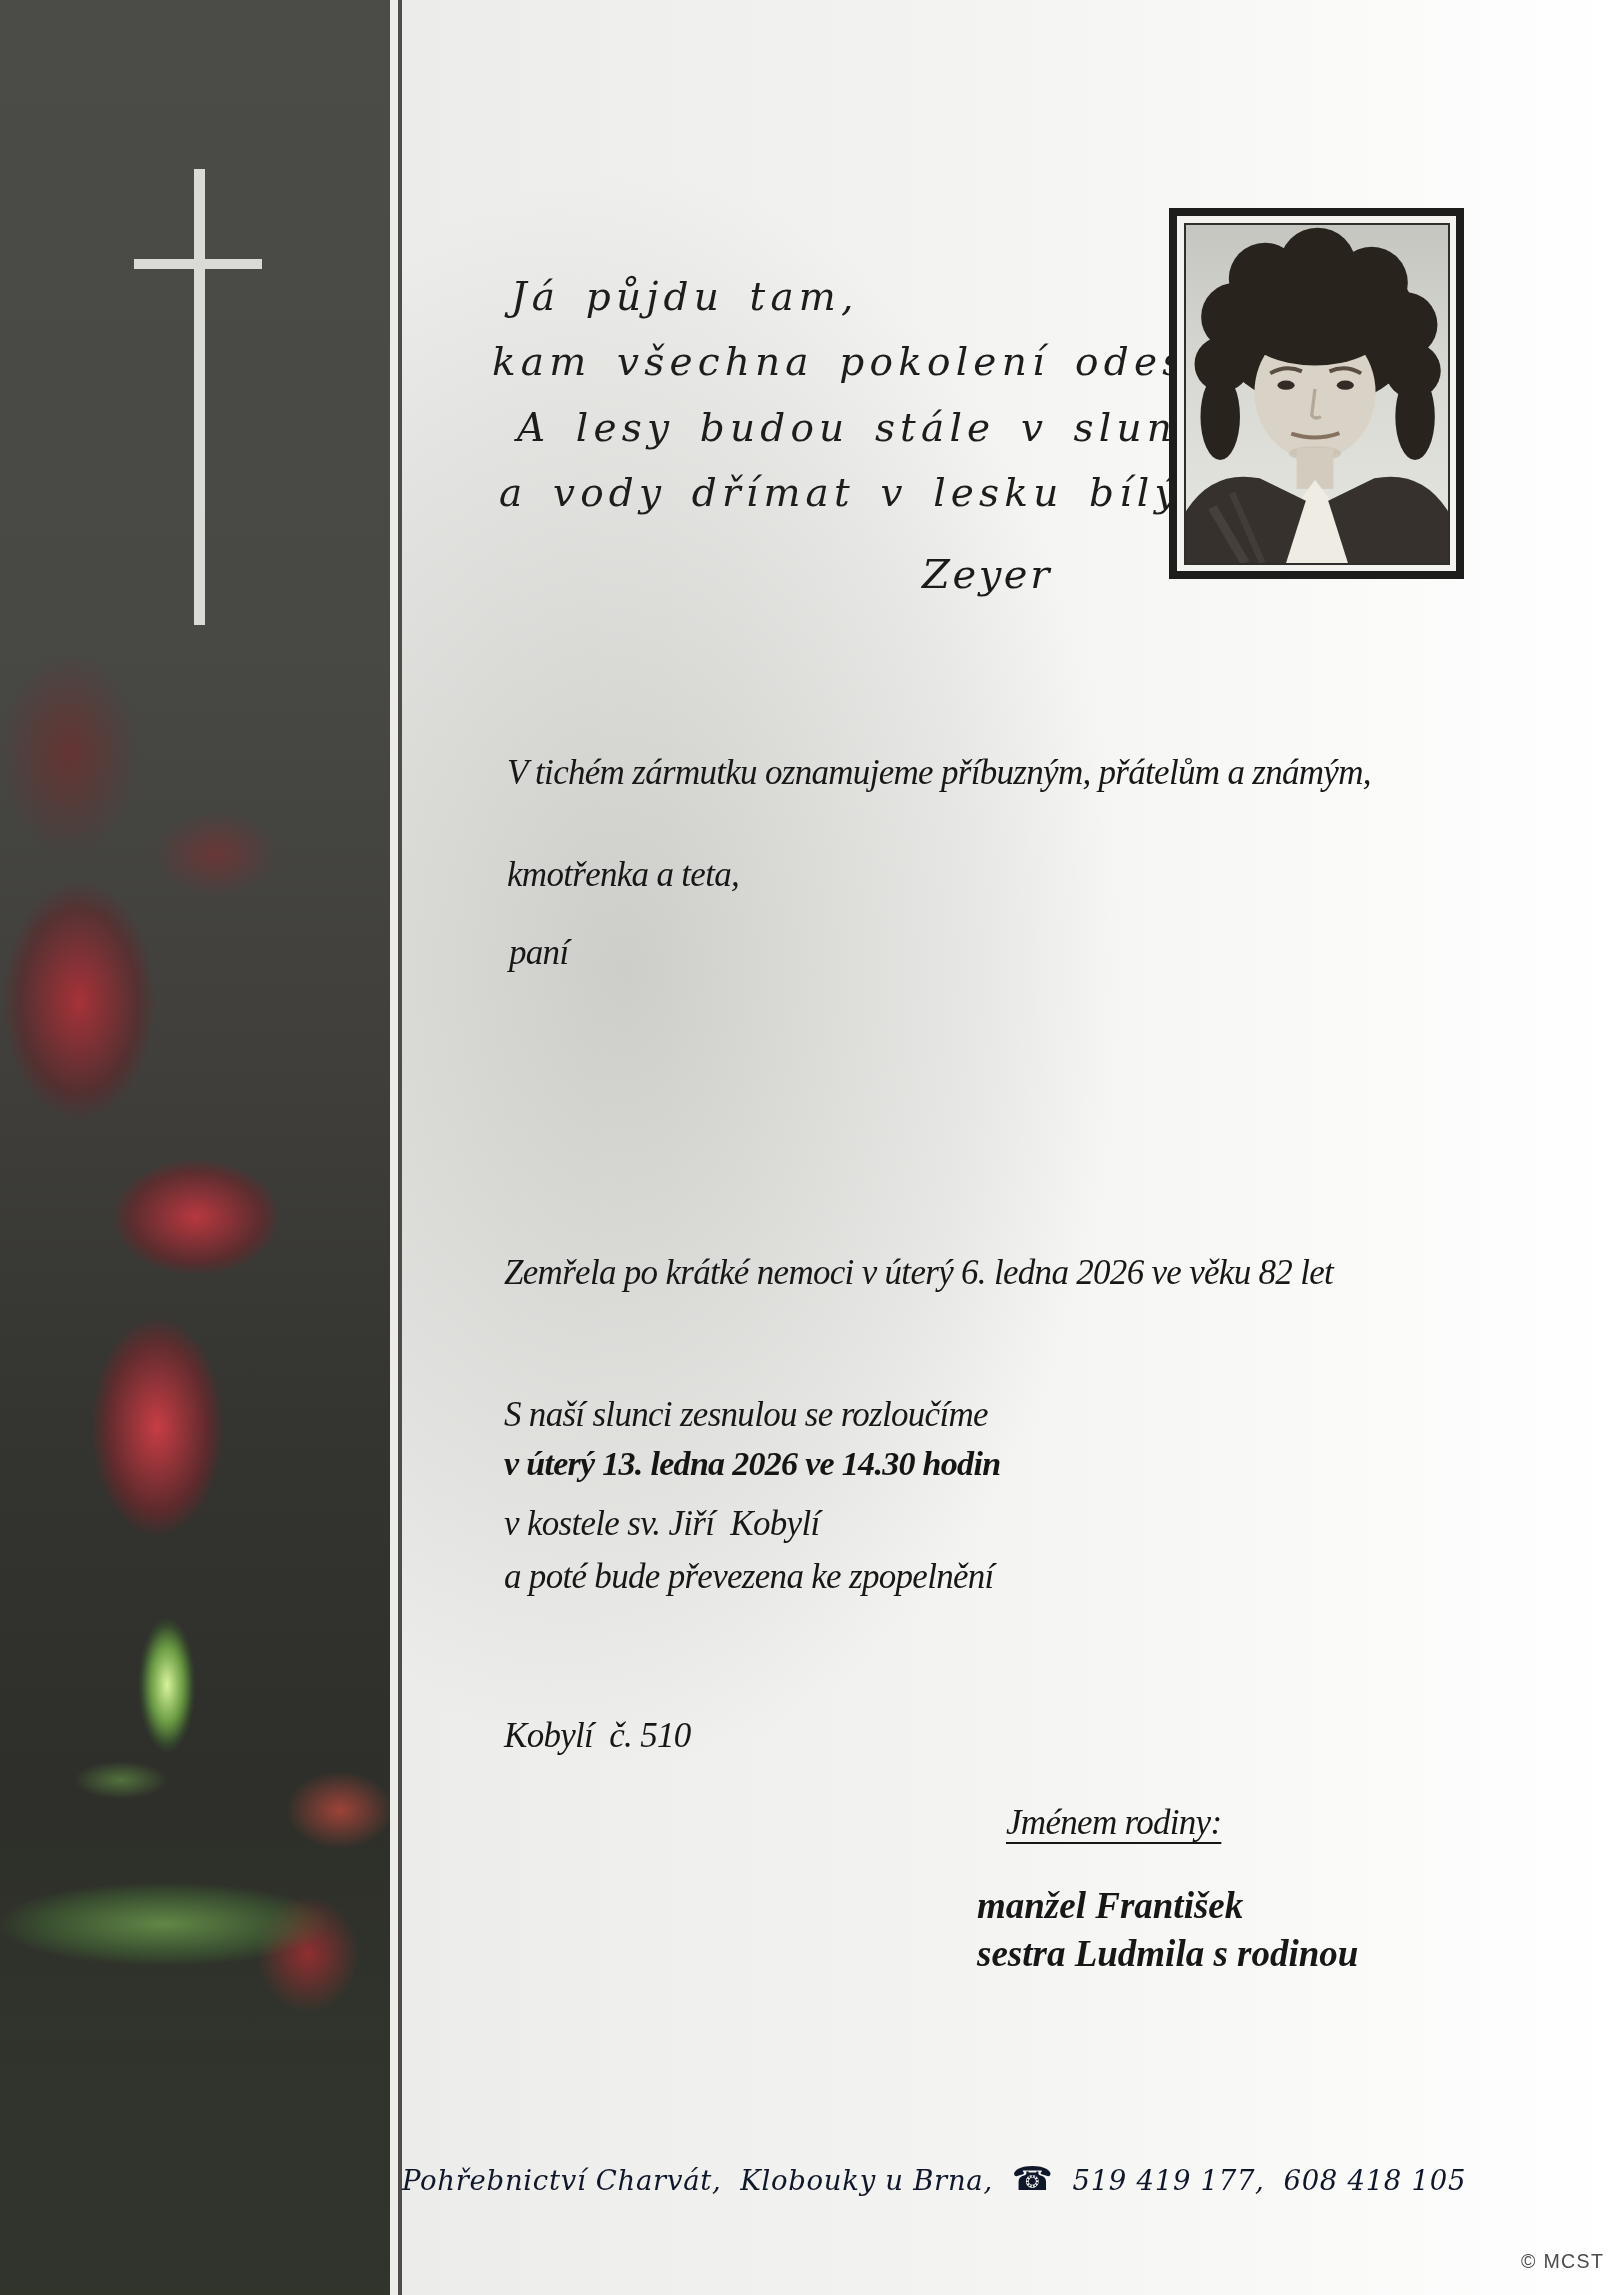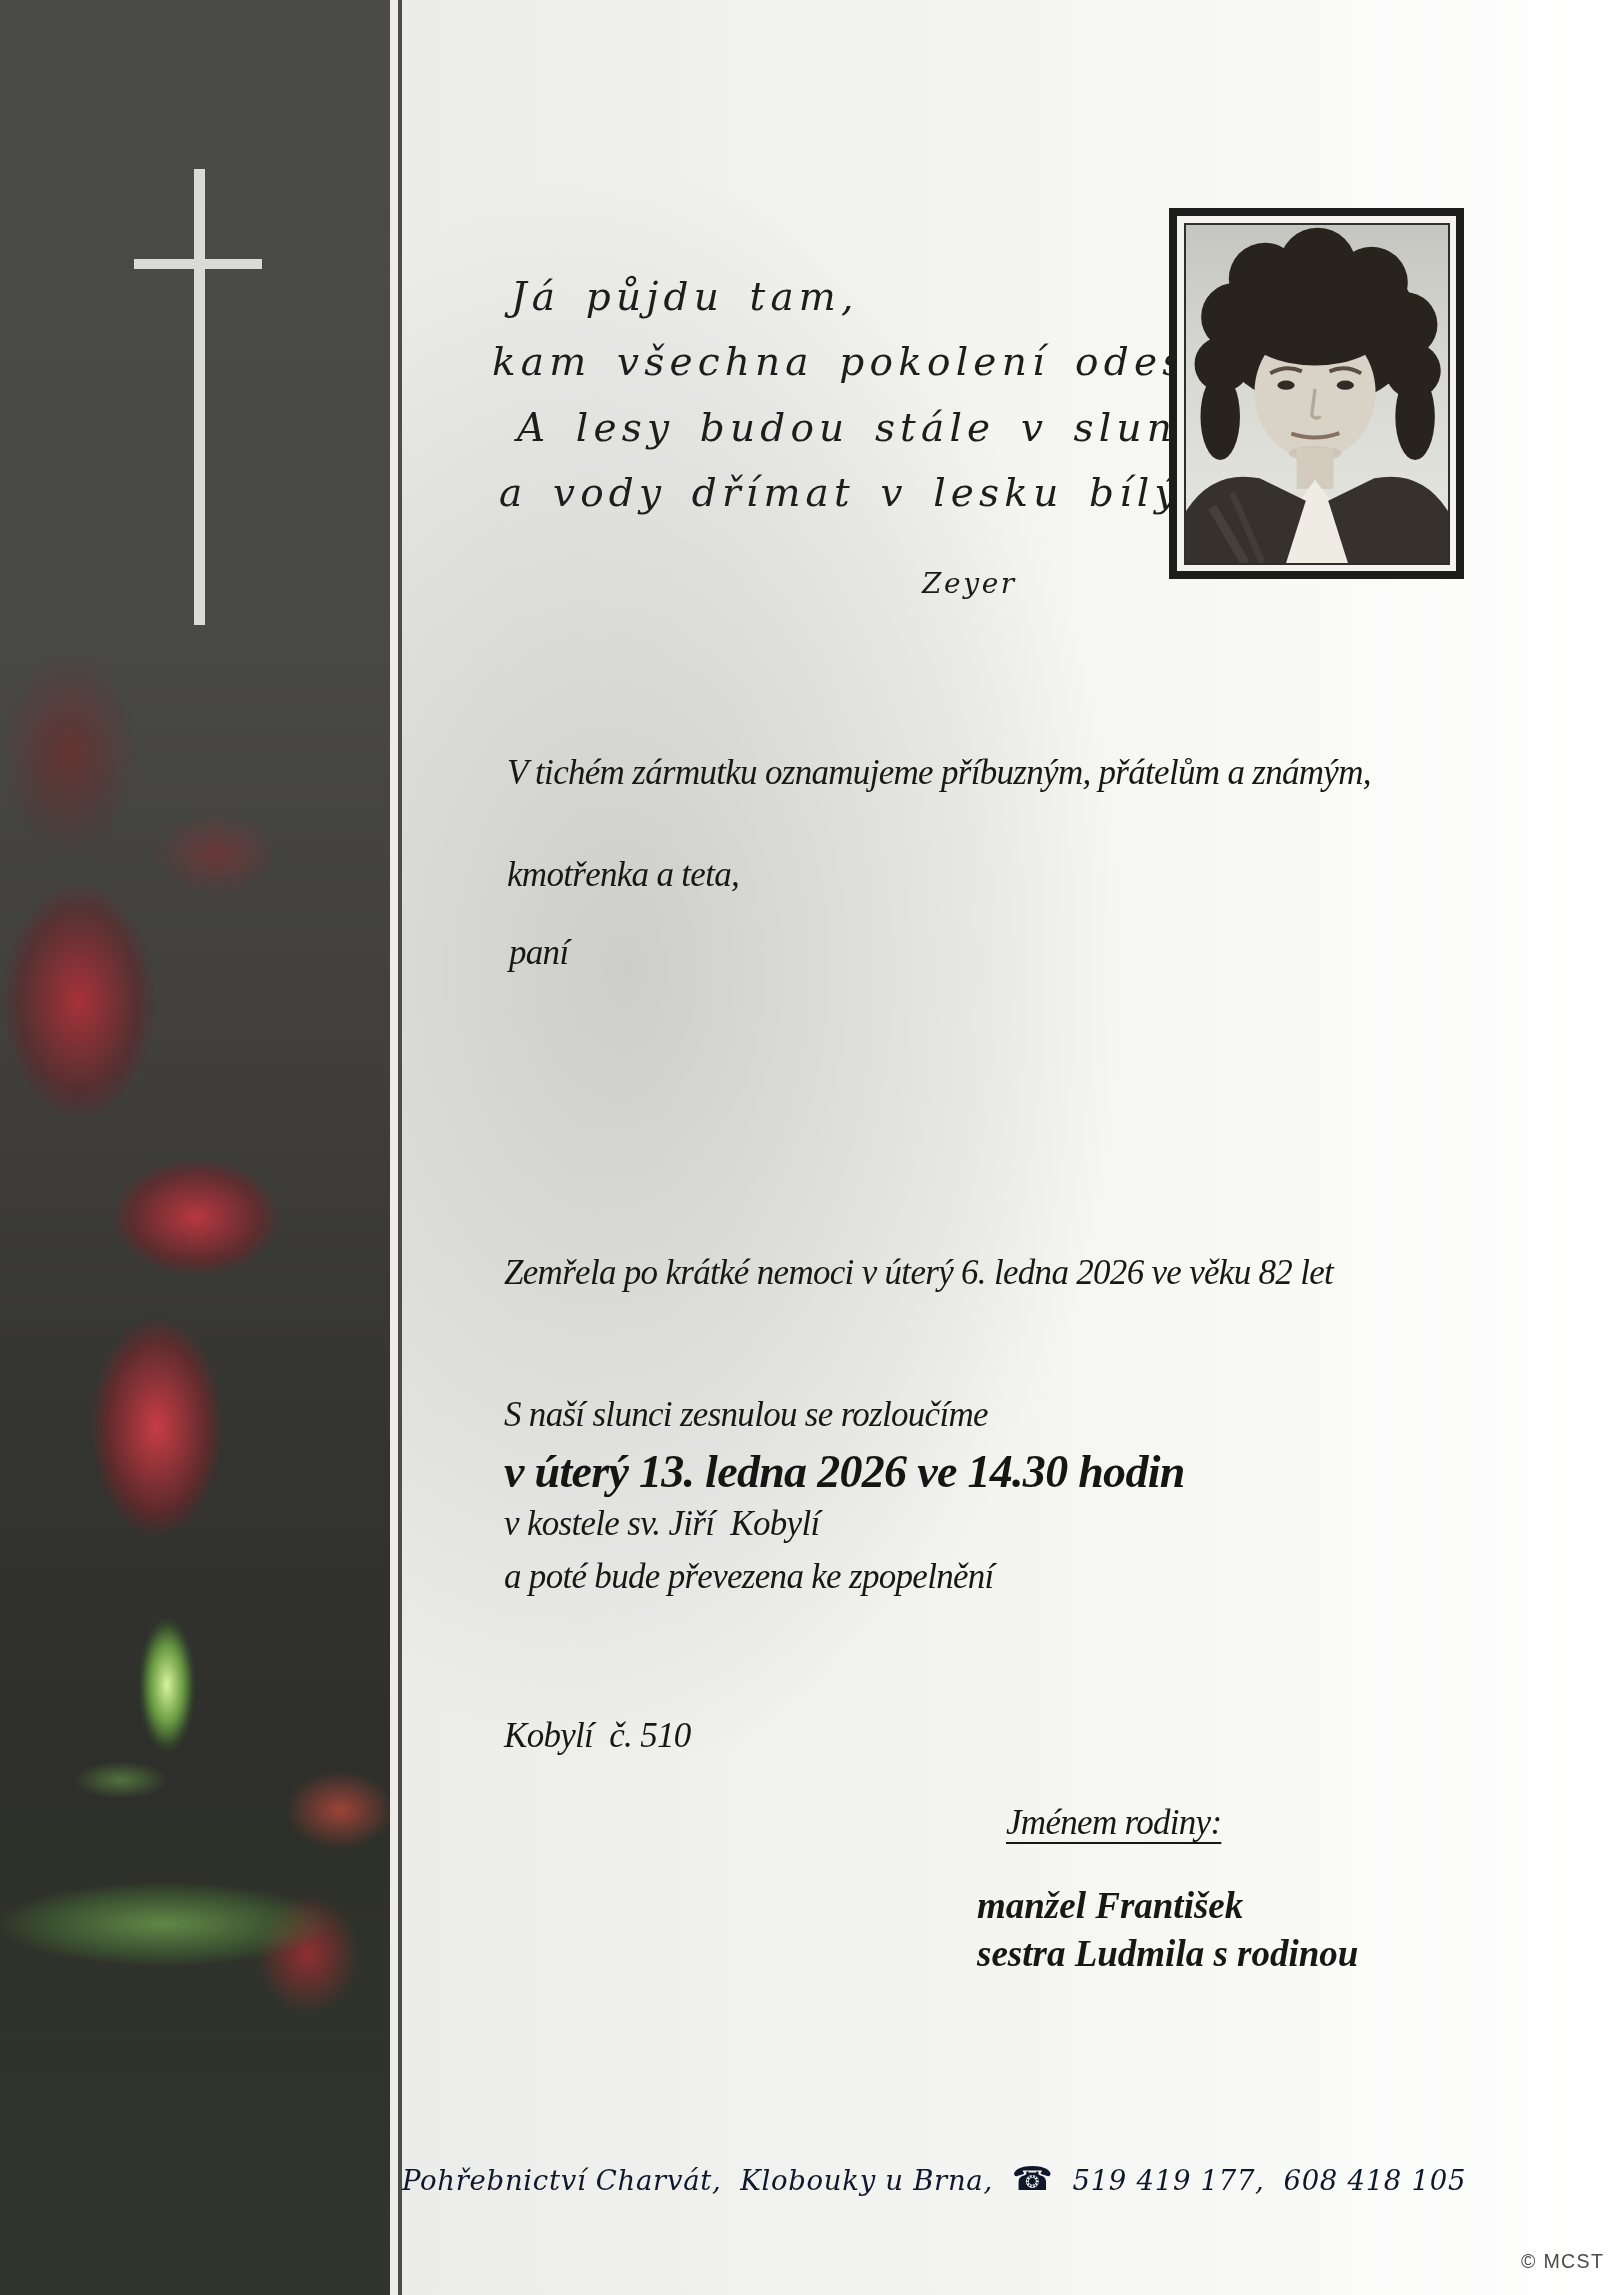--- a/index.html
+++ b/index.html
@@ -33,28 +33,28 @@
   .content{position:absolute;left:402px;top:0;width:1221px;height:2295px;
     background:
       radial-gradient(ellipse 655px 1047px at 223px 969px, rgba(168,168,163,0.48), rgba(190,190,186,0.22) 55%, transparent 76%),
       linear-gradient(to right, #ececea 0%, #f3f3f1 45%, #ffffff 100%);}
 
   .line{position:absolute;white-space:pre;}
 
   
   .poem{font-family:"DejaVu Serif", serif;font-style:italic;font-size:39px;
         letter-spacing:5.2px;word-spacing:7.9px;color:#1d1d1d;}
-  .poem-author{font-family:"DejaVu Serif", serif;font-style:italic;font-size:28px;letter-spacing:2.6px;margin-top:16px;}
+  .poem-author{font-family:"DejaVu Serif", serif;font-style:italic;font-size:40px;letter-spacing:2.6px;}
 
   
   .it{font-style:italic;font-size:35px;letter-spacing:-0.7px;color:#171717;text-align:center;}
   .name{position:absolute;left:402px;top:1008px;width:1145px;text-align:center;
         font-style:italic;font-weight:bold;font-size:80px;letter-spacing:1.3px;word-spacing:27.5px;
         color:#222;white-space:pre;}
-  .bold-line{font-style:italic;font-weight:bold;font-size:46px;letter-spacing:-0.7px;color:#151515;}
+  .bold-line{font-style:italic;font-weight:bold;font-size:34px;letter-spacing:-0.7px;color:#151515;}
   .family-bold{font-style:italic;font-weight:bold;font-size:37px;letter-spacing:0;color:#171717;}
   .underlined{text-decoration:underline;text-decoration-thickness:2px;text-underline-offset:7.9px;}
 
   
   .footer{position:absolute;left:402px;top:2159px;width:1028px;text-align:center;white-space:pre;
           font-family:"DejaVu Serif", serif;font-style:italic;font-size:27.5px;letter-spacing:0.7px;color:#0f172a;}
   .phone-glyph{font-family:"DejaVu Sans", sans-serif;font-style:normal;font-size:33px;}
   .copyright{position:absolute;left:1521px;top:2250px;font-family:"Liberation Sans", sans-serif;
              font-size:19.6px;letter-spacing:1.3px;color:#4b4b4b;white-space:pre;}
 

